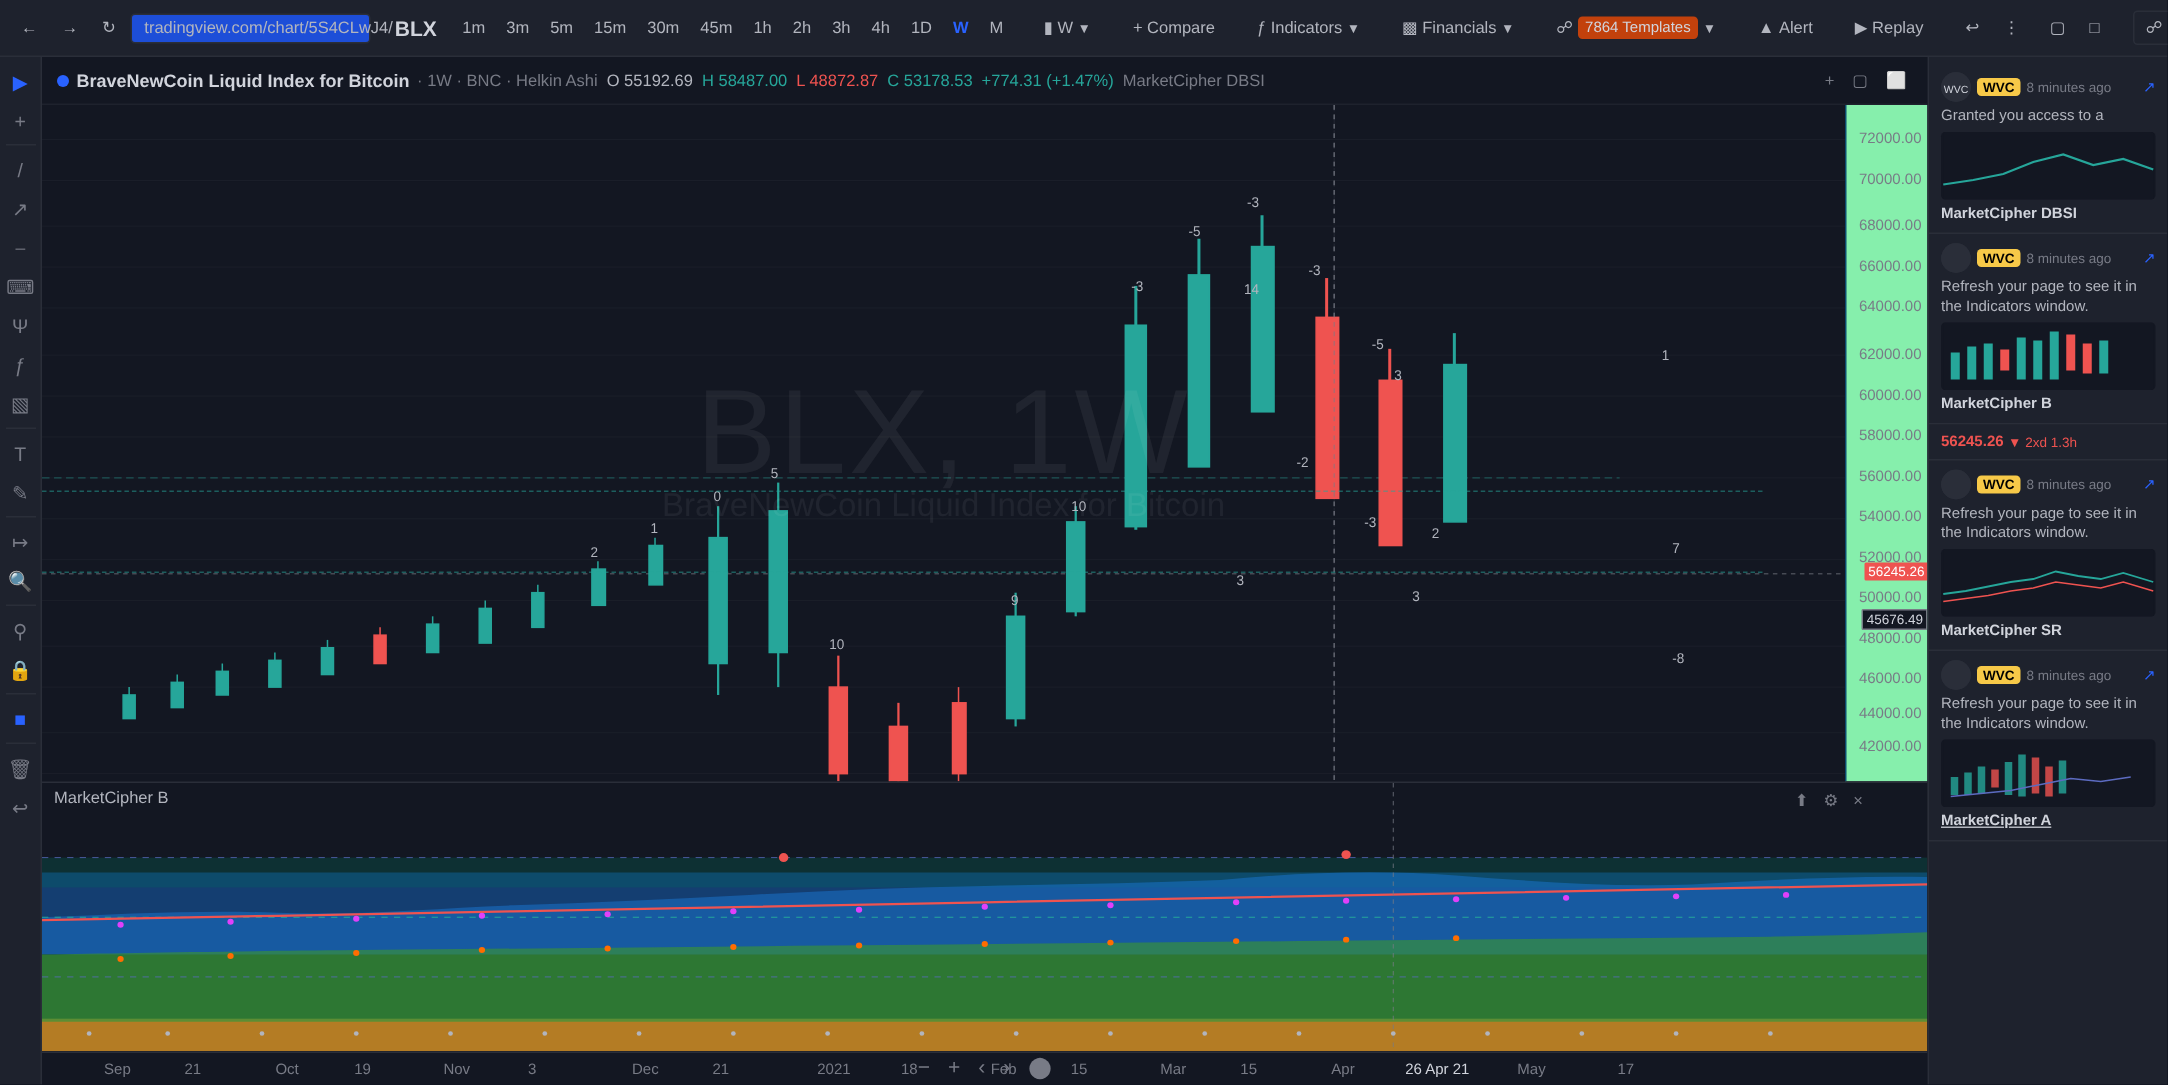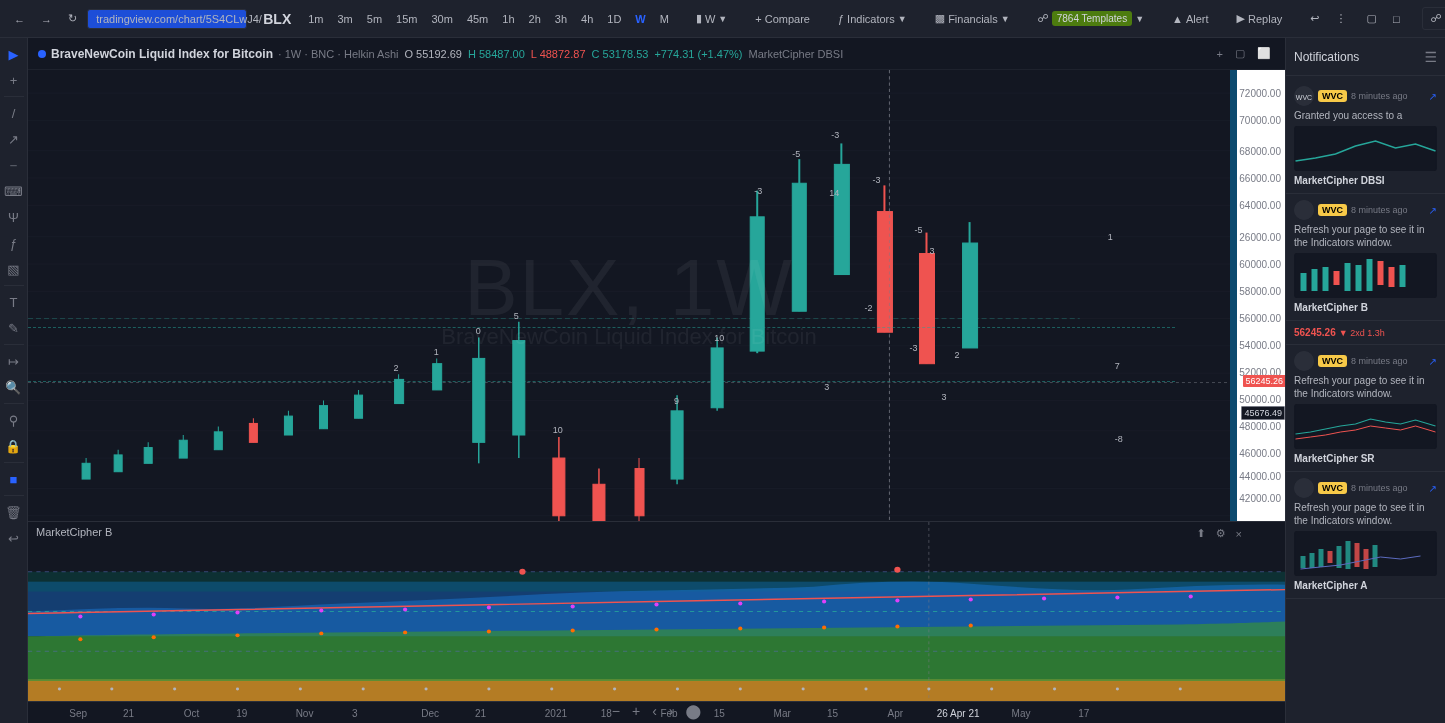--- a/index.html
+++ b/index.html
@@ -40,21 +40,21 @@
       color: #b2b5be;
       padding: 4px 8px;
       border-radius: 3px;
       cursor: pointer;
       font-size: 11px;
       display: flex;
       align-items: center;
       gap: 4px;
     }
     .templates-badge {
-      background: #4d7c0f;
+      background: #c2410c;
       border-radius: 3px;
       padding: 2px 5px;
       font-size: 10px;
       color: #d1d4dc;
     }
 
     
     #main-layout {
       display: flex;
       height: calc(723px - 38px);
@@ -607,27 +607,27 @@
             <text x="405" y="272" fill="#b2b5be" font-size="9">1</text>
 
             <circle cx="523" cy="447" r="4" fill="#f0c040"></circle>
           </svg>
 
           <div style="position:absolute;left:0;right:55px;top:57%;border-top:1px dashed rgba(38,166,154,0.5);"></div>
           <div style="position:absolute;left:0;right:55px;top:69%;border-top:1px dashed rgba(38,166,154,0.5);"></div>
         </div>
       </div>
 
-      <div id="price-scale" style="position:relative;width:55px;background:#ffffff;border-left:7px solid #0c4a6e;">
+      <div id="price-scale" style="position:relative;width:55px;background:#86efac;border-left:1px solid #0c4a6e;">
         <div class="price-label" style="top:5%;">72000.00</div>
         <div class="price-label" style="top:11%;">70000.00</div>
         <div class="price-label" style="top:18%;">68000.00</div>
         <div class="price-label" style="top:24%;">66000.00</div>
         <div class="price-label" style="top:30%;">64000.00</div>
-        <div class="price-label" style="top:37%;">26000.00</div>
+        <div class="price-label" style="top:37%;">62000.00</div>
         <div class="price-label" style="top:43%;">60000.00</div>
         <div class="price-label" style="top:49%;">58000.00</div>
         <div class="price-label" style="top:55%;">56000.00</div>
         <div class="price-label" style="top:61%;">54000.00</div>
         <div class="price-label" style="top:67%;">52000.00</div>
         <div class="price-label" style="top:73%;">50000.00</div>
         <div class="price-label" style="top:79%;">48000.00</div>
         <div class="price-label" style="top:85%;">46000.00</div>
         <div class="price-label" style="top:90%;">44000.00</div>
         <div class="price-label" style="top:95%;">42000.00</div>
@@ -760,24 +760,20 @@
         <button class="nav-btn">+</button>
         <button class="nav-btn">‹</button>
         <button class="nav-btn">›</button>
         <button class="nav-btn">⬤</button>
       </div>
     </div>
 
   </div>
 
   <div id="right-panel">
-    <div id="right-panel-header">
-      <span class="notif-tab">Notifications</span>
-      <button class="notif-menu-btn">☰</button>
-    </div>
     <div id="notifications-list">
 
       <div class="notif-item">
         <div class="notif-header-row">
           <div class="notif-avatar">
             <svg width="20" height="20" viewBox="0 0 20 20">
                 <circle cx="10" cy="10" r="10" fill="#2a2e39"></circle>
                 <text x="10" y="14" text-anchor="middle" fill="#d1d4dc" font-size="7">WVC</text>
               </svg>
           </div>
@@ -874,19 +870,19 @@
             <rect x="23" y="18" width="5" height="18" fill="#26a69a" opacity="0.8"></rect>
             <rect x="32" y="20" width="5" height="12" fill="#ef5350" opacity="0.8"></rect>
             <rect x="41" y="15" width="5" height="22" fill="#26a69a" opacity="0.8"></rect>
             <rect x="50" y="10" width="5" height="28" fill="#26a69a" opacity="0.8"></rect>
             <rect x="59" y="12" width="5" height="24" fill="#ef5350" opacity="0.8"></rect>
             <rect x="68" y="18" width="5" height="20" fill="#ef5350" opacity="0.8"></rect>
             <rect x="77" y="14" width="5" height="22" fill="#26a69a" opacity="0.8"></rect>
             <polyline points="5,38 25,36 45,34 65,30 85,26 105,28 125,25" stroke="#5c6bc0" stroke-width="1" fill="none"></polyline>
           </svg>
         </div>
-        <div class="notif-text" style="margin-top:3px;"><span class="notif-bold">MarketCipher A</span></div>
+        <div class="notif-text" style="margin-top:3px;text-decoration:underline;"><span class="notif-bold">MarketCipher A</span></div>
       </div>
 
     </div>
   </div>
 
 </div>
 
 </body></html>

